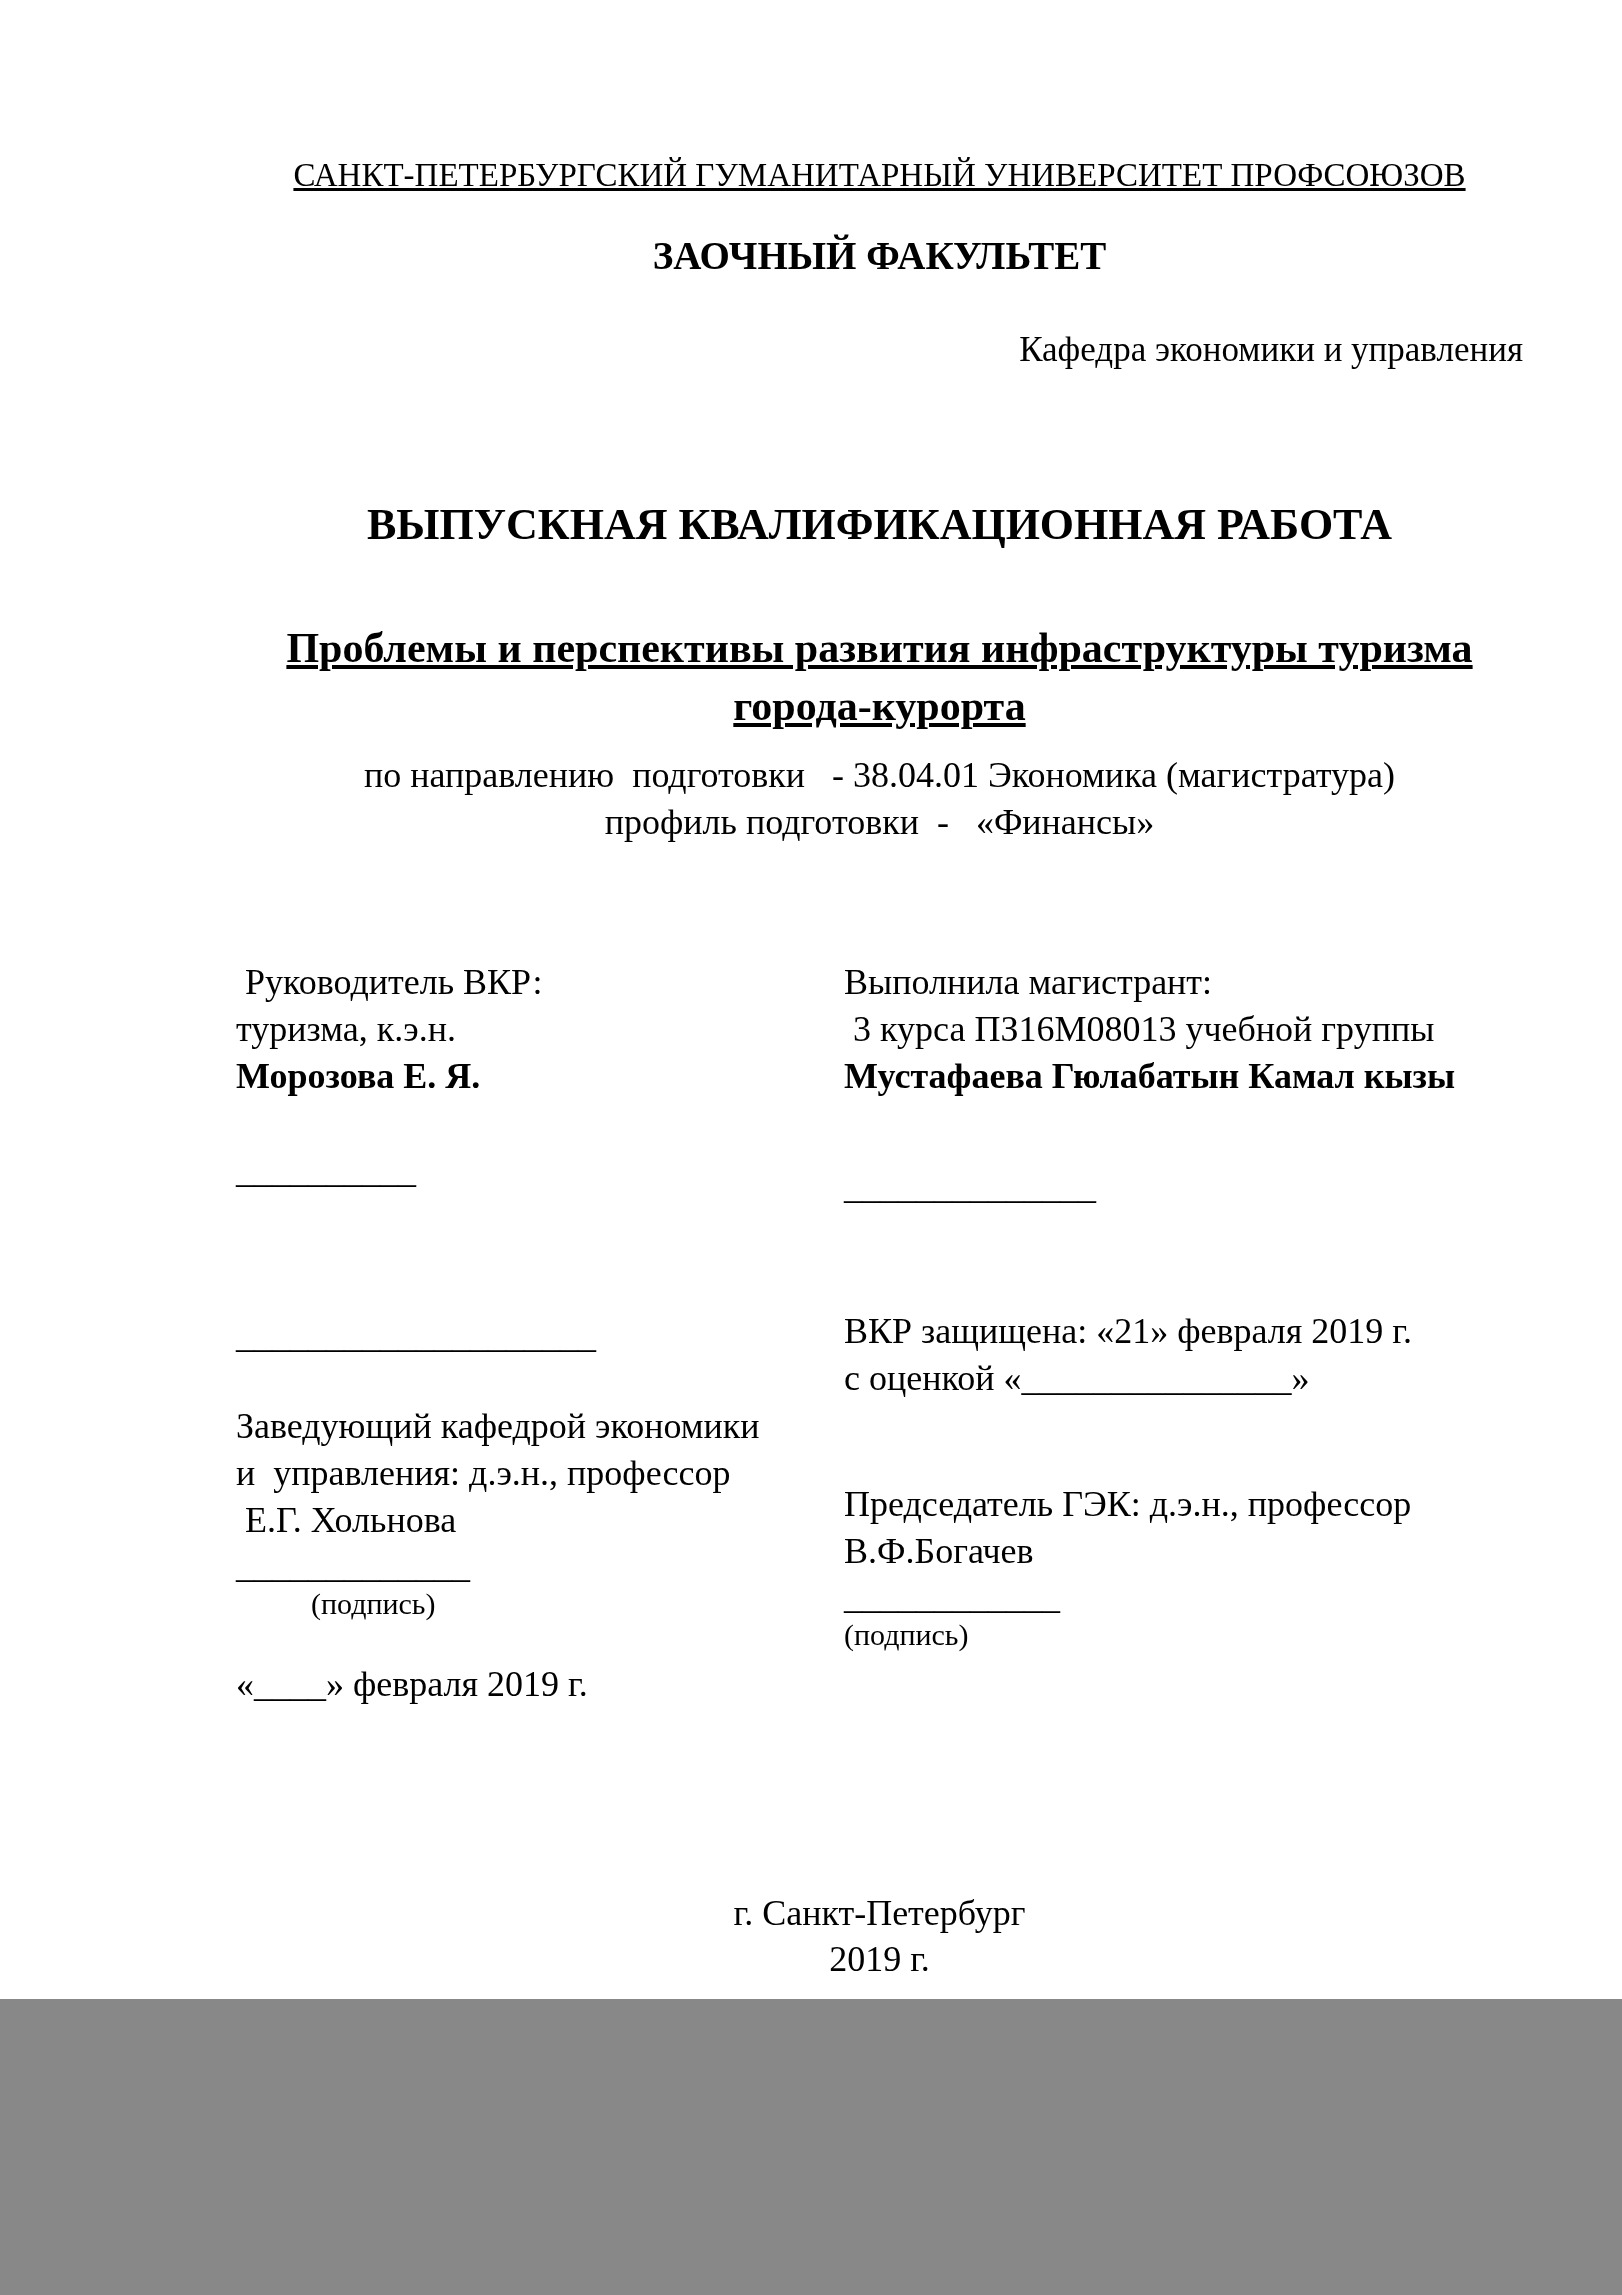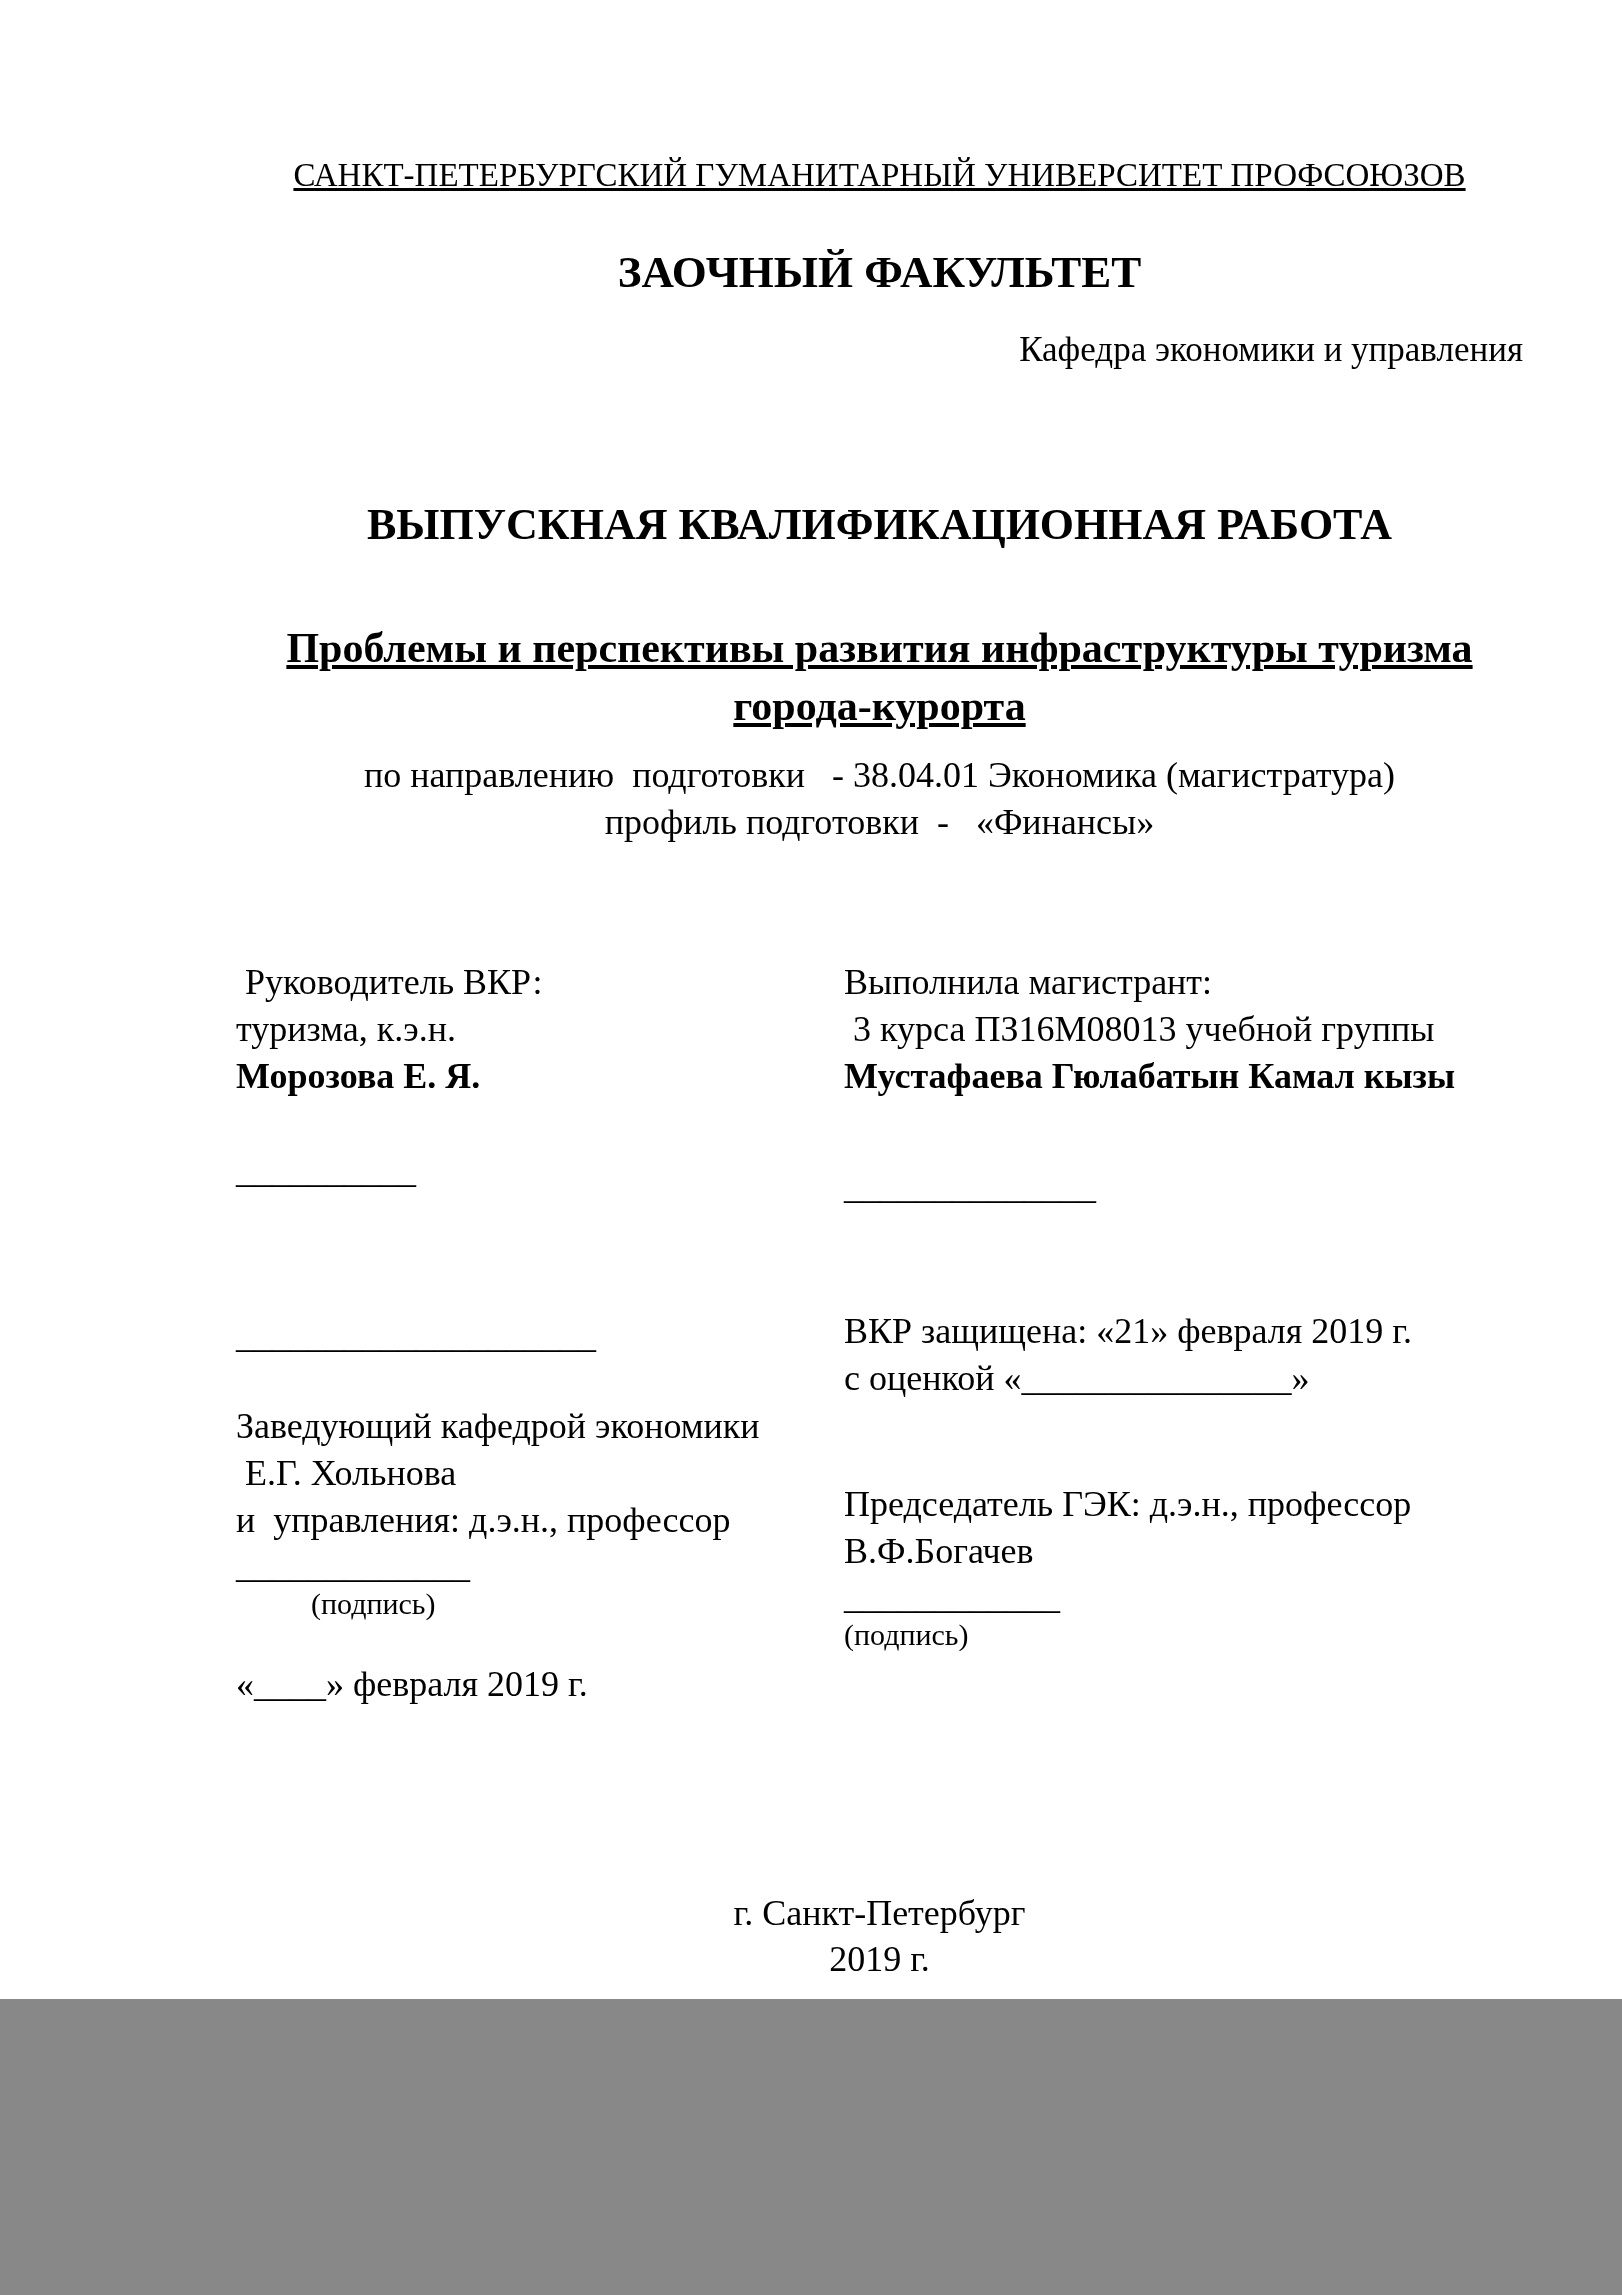--- a/index.html
+++ b/index.html
@@ -31,22 +31,22 @@
     position: absolute;
     left: 0; right: 0;
     top: 154px;
     font-size: 33px;
     line-height: 42px;
     text-align: center;
   }
   .faculty {
     position: absolute;
     left: 0; right: 0;
-    top: 250px;
-    font-size: 45px;
+    top: 234px;
+    font-size: 39px;
     line-height: 44px;
     font-weight: bold;
     text-align: center;
   }
   .department {
     position: absolute;
     left: 0; right: 0;
     top: 328px;
     font-size: 35px;
     line-height: 44px;
@@ -142,22 +142,22 @@
 
     <div class="col col-left">
       <div class="line"> Руководитель ВКР:</div>
       <div class="line">туризма, к.э.н.</div>
       <div class="line bold">Морозова Е. Я.</div>
       <div class="line sig-gap-left">__________</div>
 
       <div class="line admission-line">____________________</div>
 
       <div class="line head-block">Заведующий кафедрой экономики</div>
+      <div class="line">и  управления: д.э.н., профессор</div>
       <div class="line"> Е.Г. Хольнова</div>
-      <div class="line">и  управления: д.э.н., профессор</div>
       <div class="line sig-line2">_____________</div>
       <div class="line sig-label sig-label-left">(подпись)</div>
 
       <div class="line date-line">«____» февраля 2019 г.</div>
     </div>
 
     <div class="col col-right">
       <div class="line">Выполнила магистрант:</div>
       <div class="line"> 3 курса ПЗ16М08013 учебной группы</div>
       <div class="line bold">Мустафаева Гюлабатын Камал кызы</div>

